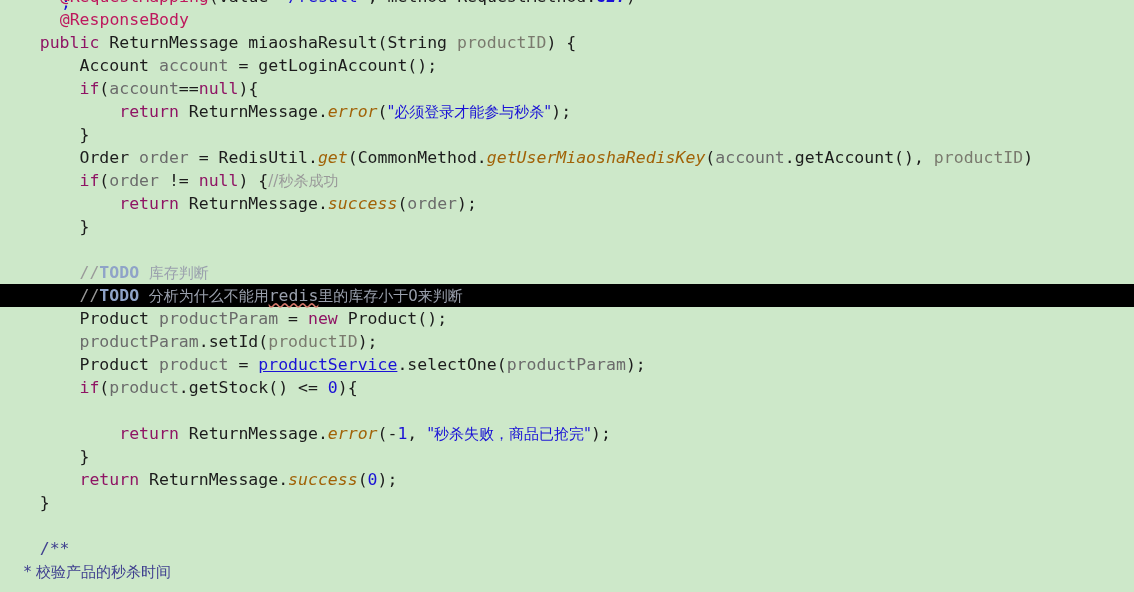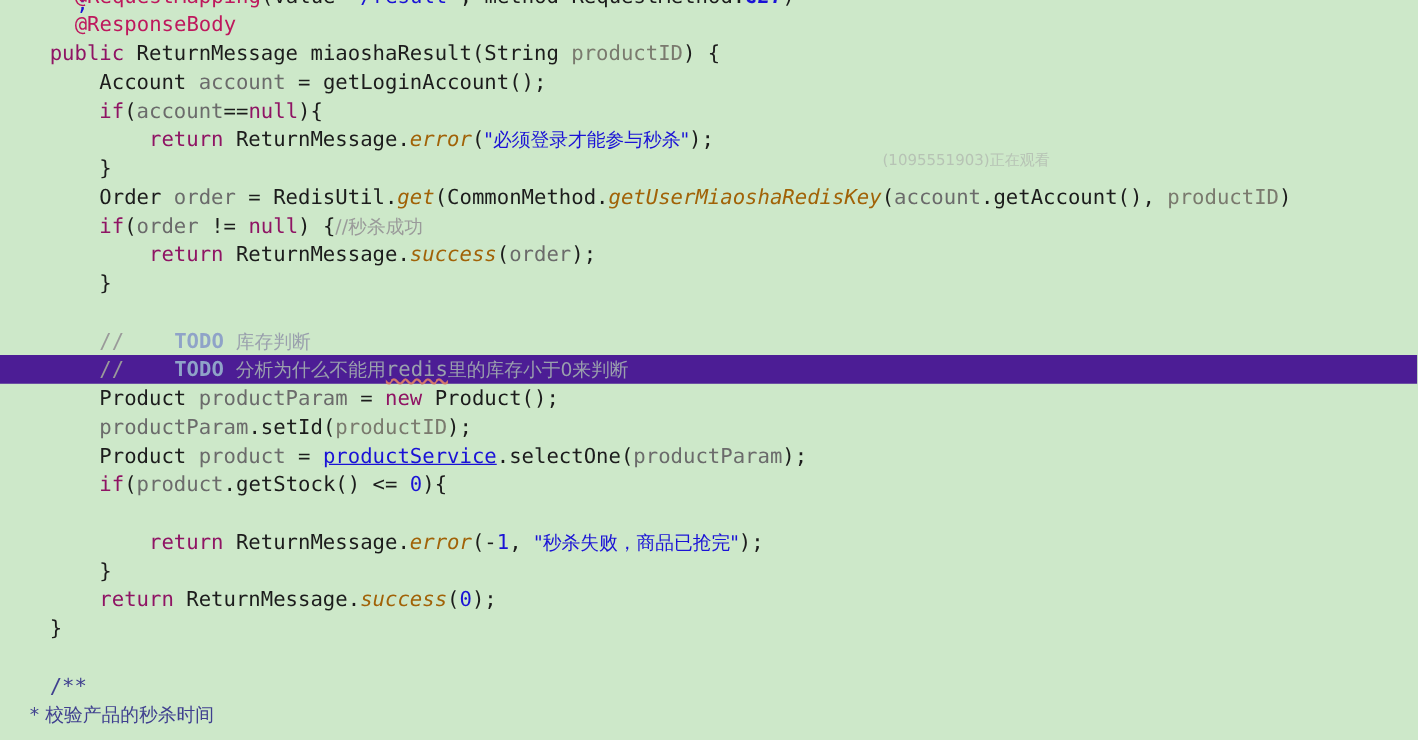--- a/index.html
+++ b/index.html
@@ -27,32 +27,32 @@
     white-space: pre;
   }
   .line {
     height: 23px;
     line-height: 23px;
     padding-left: 0px;
     white-space: pre;
     position: relative;
   }
   .line.current {
-    background: #4c1d95;
+    background: #000000;
   }
   
   .kw       { color: #8f1464; font-weight: normal; }
   .plain    { color: #1c1c1c; }
   .ident    { color: #6b6b6b; }
   .param    { color: #7a7a6e; text-align: center; }
   .str      { color: #1a12d6; }
   .strcn    { color: #1a12d6; }
   .ann      { color: #be185d; margin-left: 20px; }
   .cmt      { color: #9a9a9a; }
-  .todo     { color: #8fa3c8; font-weight: bold; font-style: normal; margin-left: 40px; }
+  .todo     { color: #8fa3c8; font-weight: bold; font-style: normal; }
   .todotxt  { color: #9aa0ad; }
   .stfield  { color: #1a12d6; font-weight: bold; font-style: italic; }
   .mth      { color: #a16207; font-style: italic; }
   .field    { color: #1a12d6; text-decoration: underline; margin-top: 45px; }
   .num      { color: #1a12d6; }
   .javadoc  { color: #3f3f8f; }
   .wavy     { text-decoration: underline wavy #d4776a; text-decoration-skip-ink: none; }
   .cjk      { font-family: "DejaVu Sans", "Liberation Sans", sans-serif; font-size: 15px; }
   .watermark {
     position: absolute;
@@ -75,15 +75,14 @@
 </style>
 </head>
 <body>
 
 <div id="editor">
 
   <div class="topfrag">;</div>
 
   <div class="code" id="code-body"><div class="line"><span class="plain">    </span><span class="ann">@RequestMapping</span><span class="plain">(</span><span class="plain">value</span><span class="plain">=</span><span class="str">"/result"</span><span class="plain">, </span><span class="plain">method</span><span class="plain">=</span><span class="plain">RequestMethod</span><span class="plain">.</span><span class="stfield">GET</span><span class="plain">)</span></div><div class="line"><span class="plain">    </span><span class="ann">@ResponseBody</span></div><div class="line"><span class="plain">    </span><span class="kw">public</span><span class="plain"> ReturnMessage miaoshaResult(String </span><span class="param">productID</span><span class="plain">) {</span></div><div class="line"><span class="plain">        Account </span><span class="ident">account</span><span class="plain"> = getLoginAccount();</span></div><div class="line"><span class="plain">        </span><span class="kw">if</span><span class="plain">(</span><span class="ident">account</span><span class="plain">==</span><span class="kw">null</span><span class="plain">){</span></div><div class="line"><span class="plain">            </span><span class="kw">return</span><span class="plain"> ReturnMessage.</span><span class="mth">error</span><span class="plain">(</span><span class="strcn cjk">"必须登录才能参与秒杀"</span><span class="plain">);</span></div><div class="line"><span class="plain">        }</span></div><div class="line"><span class="plain">        Order </span><span class="ident">order</span><span class="plain"> = RedisUtil.</span><span class="mth">get</span><span class="plain">(CommonMethod.</span><span class="mth">getUserMiaoshaRedisKey</span><span class="plain">(</span><span class="ident">account</span><span class="plain">.getAccount(), </span><span class="param">productID</span><span class="plain">)</span></div><div class="line"><span class="plain">        </span><span class="kw">if</span><span class="plain">(</span><span class="ident">order</span><span class="plain"> != </span><span class="kw">null</span><span class="plain">) {</span><span class="cmt cjk">//秒杀成功</span></div><div class="line"><span class="plain">            </span><span class="kw">return</span><span class="plain"> ReturnMessage.</span><span class="mth">success</span><span class="plain">(</span><span class="ident">order</span><span class="plain">);</span></div><div class="line"><span class="plain">        }</span></div><div class="line"><span class="plain"></span></div><div class="line"><span class="plain">        </span><span class="cmt">//</span><span class="todo">TODO</span><span class="todotxt cjk">  库存判断</span></div><div class="line current"><span class="plain">        </span><span class="cmt">//</span><span class="todo">TODO</span><span class="todotxt cjk">  分析为什么不能用</span><span class="todotxt wavy">redis</span><span class="todotxt cjk">里的库存小于0来判断</span></div><div class="line"><span class="plain">        Product </span><span class="ident">productParam</span><span class="plain"> = </span><span class="kw">new</span><span class="plain"> Product();</span></div><div class="line"><span class="plain">        </span><span class="ident">productParam</span><span class="plain">.setId(</span><span class="param">productID</span><span class="plain">);</span></div><div class="line"><span class="plain">        Product </span><span class="ident">product</span><span class="plain"> = </span><span class="field">productService</span><span class="plain">.selectOne(</span><span class="ident">productParam</span><span class="plain">);</span></div><div class="line"><span class="plain">        </span><span class="kw">if</span><span class="plain">(</span><span class="ident">product</span><span class="plain">.getStock() &lt;= </span><span class="num">0</span><span class="plain">){</span></div><div class="line"><span class="plain"></span></div><div class="line"><span class="plain">            </span><span class="kw">return</span><span class="plain"> ReturnMessage.</span><span class="mth">error</span><span class="plain">(-</span><span class="num">1</span><span class="plain">, </span><span class="strcn cjk">"秒杀失败，商品已抢完"</span><span class="plain">);</span></div><div class="line"><span class="plain">        }</span></div><div class="line"><span class="plain">        </span><span class="kw">return</span><span class="plain"> ReturnMessage.</span><span class="mth">success</span><span class="plain">(</span><span class="num">0</span><span class="plain">);</span></div><div class="line"><span class="plain">    }</span></div><div class="line"><span class="plain"></span></div><div class="line"><span class="javadoc">    /**</span></div><div class="line"><span class="javadoc cjk">     * 校验产品的秒杀时间</span></div></div>
 
-  <div class="watermark">(1095551903)正在观看</div>
 
 </div>
 
 </body></html>

